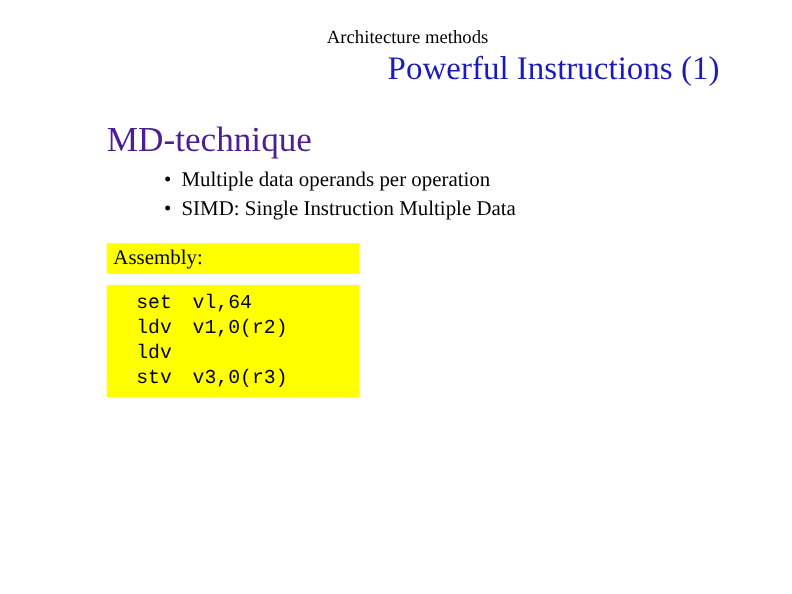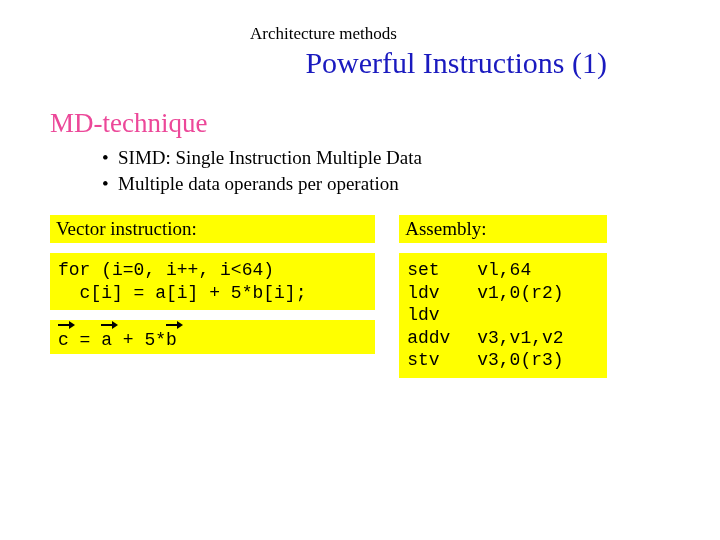--- a/index.html
+++ b/index.html
@@ -11,36 +11,37 @@
     background: #fff;
     position: relative;
     box-sizing: border-box;
   }
   .slide {
     width: 647px;
     height: 540px;
     position: relative;
     padding: 20px 40px 0 40px;
     box-sizing: border-box;
+    margin-left: 47px;
   }
   .pretitle {
     text-align: center;
     font-size: 17px;
     color: #000;
     margin-top: 4px;
   }
   .title {
     text-align: right;
     font-size: 30px;
     color: #1a1abf;
     margin-top: 2px;
   }
   .subtitle {
-    font-size: 27px;
-    color: #ec4899;
+    font-size: 32px;
+    color: #4c1d95;
     margin-top: 28px;
     margin-left: 10px;
   }
   .bullets {
     margin-top: 6px;
     margin-left: 22px;
     font-size: 19px;
     color: #000;
   }
   .bullets li {
@@ -112,21 +113,21 @@
     border-left: 6px solid #000;
   }
   .asm-table {
     font-family: "Courier New", monospace;
     font-size: 18px;
     background: #ffff00;
     padding: 6px 8px;
     line-height: 1.25;
     color: #000;
   }
-  .asm-row { display: flex; }
+  .asm-row { display: flex; text-align: center; }
   .asm-op { width: 70px; }
   .footer {
     position: absolute;
     bottom: 12px;
     left: 0;
     width: 720px;
     display: flex;
     justify-content: space-between;
     align-items: baseline;
     padding: 0 20px;
@@ -141,53 +142,41 @@
 <body>
 
 <div class="slide">
 
   <div class="pretitle">Architecture methods</div>
   <div class="title">Powerful Instructions (1)</div>
 
   <div class="subtitle">MD-technique</div>
 
   <ul class="bullets">
+    <li>Multiple data operands per operation</li>
     <li>SIMD: Single Instruction Multiple Data</li>
-    <li>Multiple data operands per operation</li>
   </ul>
 
   <div class="cols">
-    <div class="col-left">
-      <div class="block-title">Vector instruction:</div>
-      <div class="code">for (i=0, i++, i&lt;64)
-  c[i] = a[i] + 5*b[i];</div>
-      <div class="vec">
-        <span class="arrow">c</span><span> = </span><span class="arrow">a</span><span> + 5*</span><span class="arrow">b</span>
-      </div>
-    </div>
 
     <div class="col-right">
       <div class="block-title">Assembly:</div>
       <div class="asm-table">
         <div class="asm-row">
             <span class="asm-op">set</span>
             <span>vl,64</span>
           </div>
         <div class="asm-row">
             <span class="asm-op">ldv</span>
             <span>v1,0(r2)</span>
           </div>
         <div class="asm-row">
             <span class="asm-op">ldv</span>
           </div>
         <div class="asm-row">
-            <span class="asm-op">addv</span>
-            <span>v3,v1,v2</span>
-          </div>
-        <div class="asm-row">
             <span class="asm-op">stv</span>
             <span>v3,0(r3)</span>
           </div>
       </div>
     </div>
   </div>
 
 
 </div>
 

